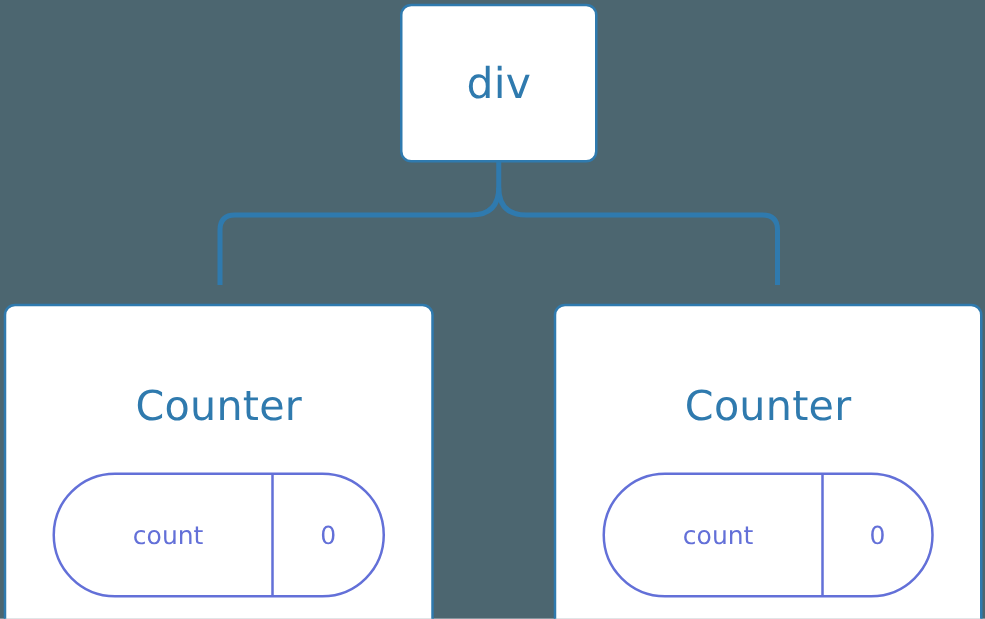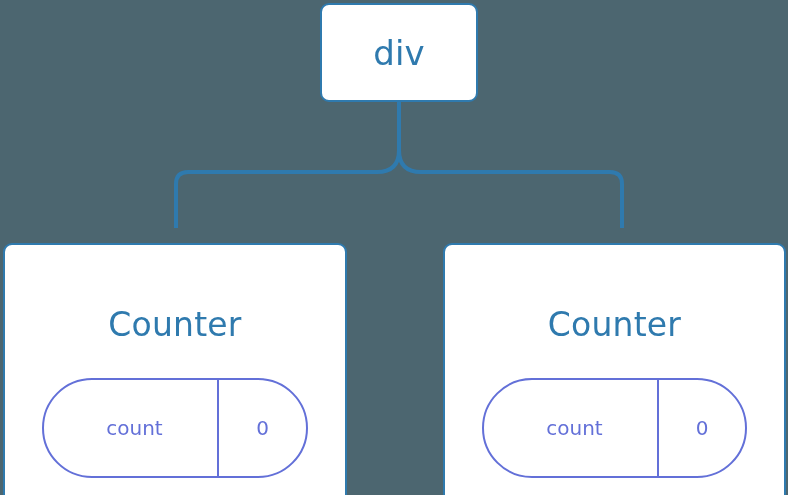--- a/index.html
+++ b/index.html
@@ -41,21 +41,21 @@
     display: flex;
     flex-direction: column;
     align-items: center;
   }
 
   
   #node-div {
     left: 320px;
     top: 3px;
     width: 158px;
-    height: 99px;
+    height: 127px;
     justify-content: center;
   }
 
   .node-title {
     color: #2f7aae;
     font-weight: 400;
     letter-spacing: 0.2px;
     line-height: 1;
     white-space: nowrap;
   }

